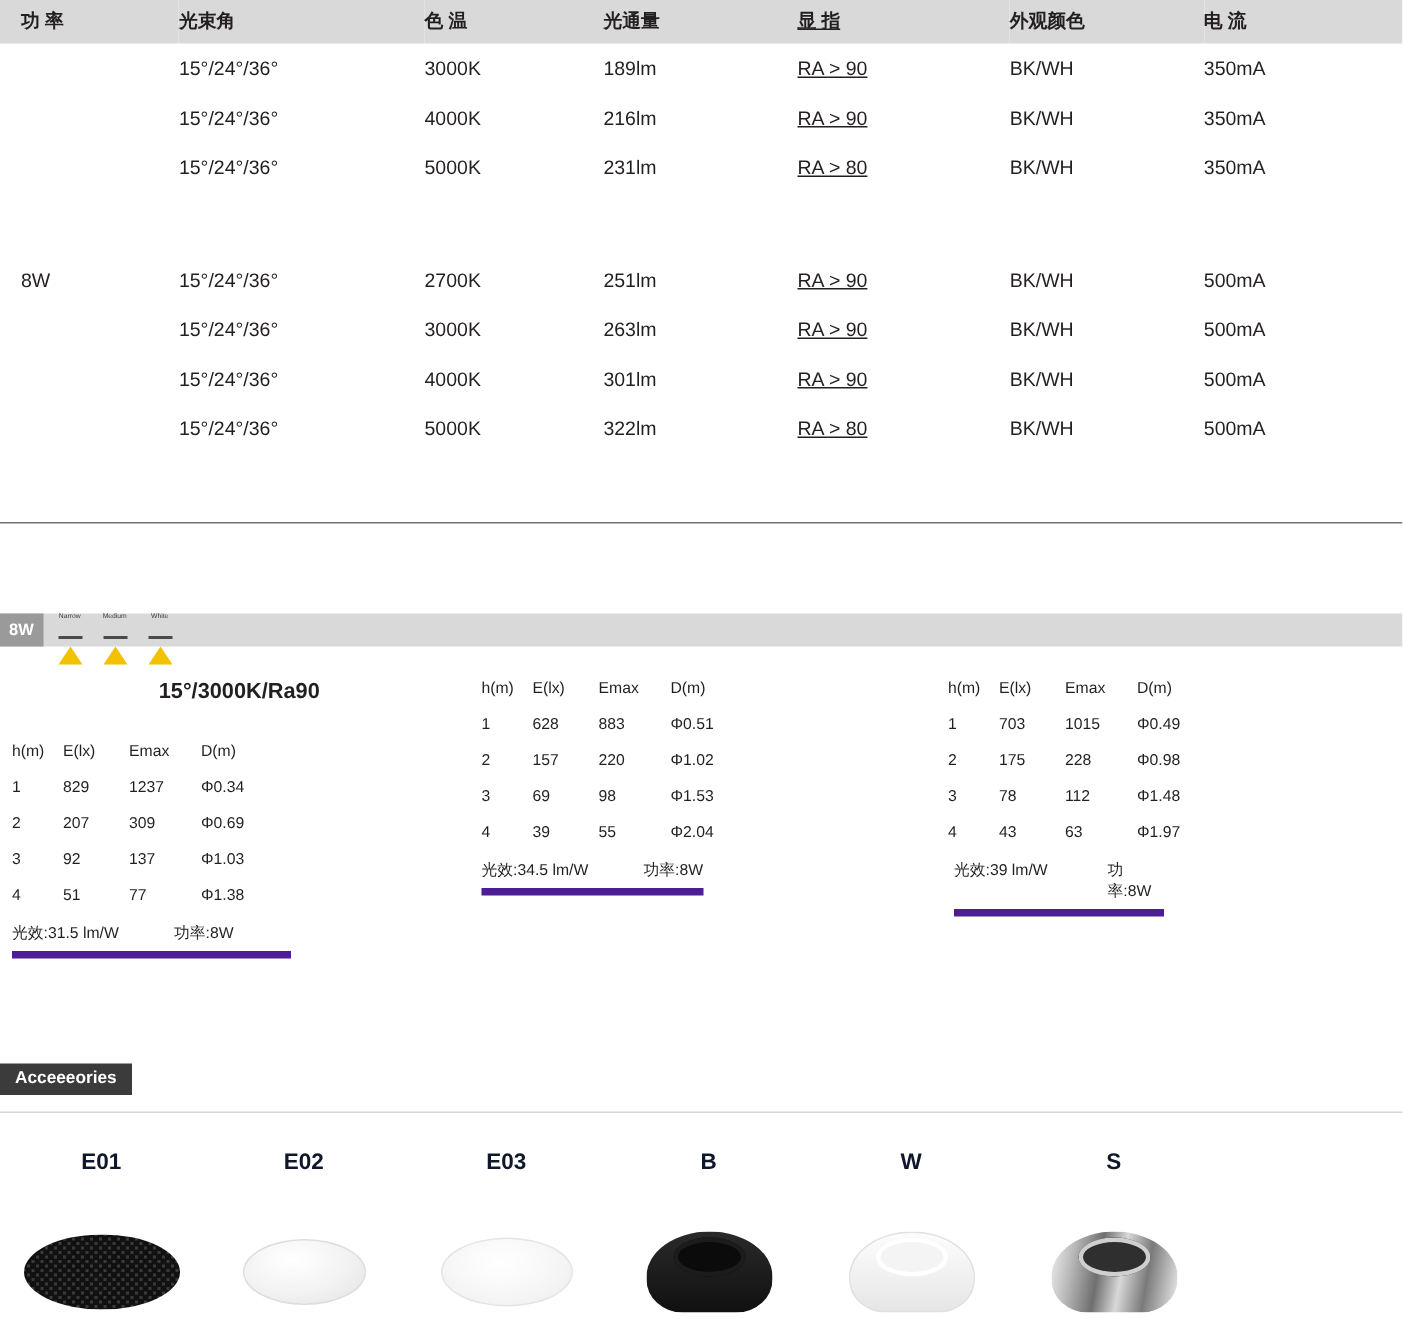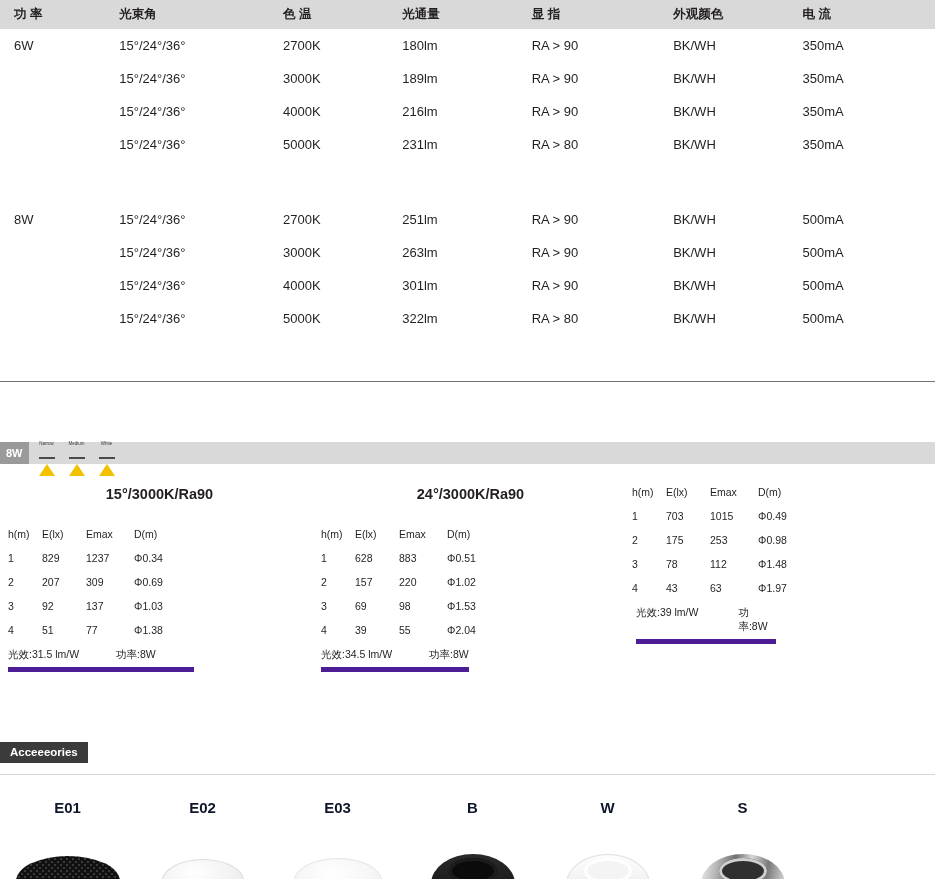--- a/index.html
+++ b/index.html
@@ -25,21 +25,21 @@
   .spec-table tbody td {
     font-size: 13px;
     padding: 9px 0 9px 0;
     color: #231f20;
     vertical-align: top;
   }
   .col-a { width: 118px; padding-left: 14px !important; }
   .col-b { width: 162px; }
   .col-c { width: 118px; }
   .col-d { width: 128px; }
-  .col-e { width: 140px; }
+  .col-e { width: 140px; text-decoration: underline; }
   .col-f { width: 128px; }
   .col-g { width: 131px; }
   .spacer-row td { height: 42px; padding: 0 !important; }
   .tail-row td { height: 46px; padding: 0 !important; }
   .tablewrap { border-bottom: 1px solid #737373; }
 
   
   .photo-section { position: relative; margin-top: 60px; }
   .gray-bar {
     position: relative;
@@ -163,29 +163,20 @@
         <th class="col-b">光束角</th>
         <th class="col-c">色 温</th>
         <th class="col-d">光通量</th>
         <th class="col-e">显 指</th>
         <th class="col-f">外观颜色</th>
         <th class="col-g">电 流</th>
       </tr>
     </thead>
     <tbody>
       <tr>
-        <td class="col-a">6W</td>
-        <td class="col-b">15°/24°/36°</td>
-        <td class="col-c">2700K</td>
-        <td class="col-d">180lm</td>
-        <td class="col-e">RA &gt; 90</td>
-        <td class="col-f">BK/WH</td>
-        <td class="col-g">350mA</td>
-      </tr>
-      <tr>
         <td class="col-a"></td>
         <td class="col-b">15°/24°/36°</td>
         <td class="col-c">3000K</td>
         <td class="col-d">189lm</td>
         <td class="col-e">RA &gt; 90</td>
         <td class="col-f">BK/WH</td>
         <td class="col-g">350mA</td>
       </tr>
       <tr>
         <td class="col-a"></td>
@@ -310,21 +301,20 @@
             </tr>
           </tbody>
         </table>
         <div class="pfoot" style="width:186px;">
           <span class="eff">光效:31.5 lm/W</span>
           <span>功率:8W</span>
         </div>
       </div>
 
       <div class="pcol" style="padding-left:8px;">
-        <h3>24°/3000K/Ra90</h3>
         <table class="ptable" style="margin-left:2px;">
           <thead>
               <tr>
             <th class="pc1">h(m)</th>
             <th class="pc2">E(lx)</th>
             <th class="pc3">Emax</th>
             <th class="pc4">D(m)</th>
           </tr>
             </thead>
           <tbody>
@@ -373,21 +363,21 @@
           <tbody>
             <tr>
               <td>1</td>
               <td>703</td>
               <td>1015</td>
               <td>Φ0.49</td>
             </tr>
             <tr>
               <td>2</td>
               <td>175</td>
-              <td>253</td>
+              <td>228</td>
               <td>Φ0.98</td>
             </tr>
             <tr>
               <td>3</td>
               <td>78</td>
               <td>112</td>
               <td>Φ1.48</td>
             </tr>
             <tr>
               <td>4</td>

